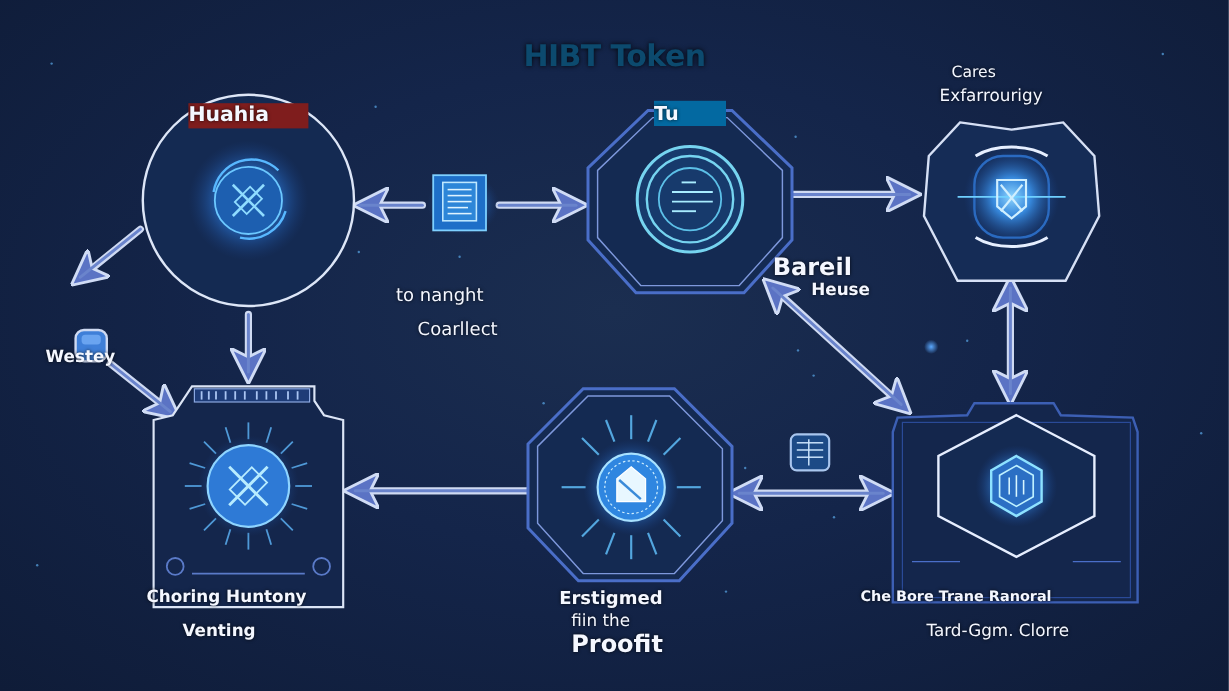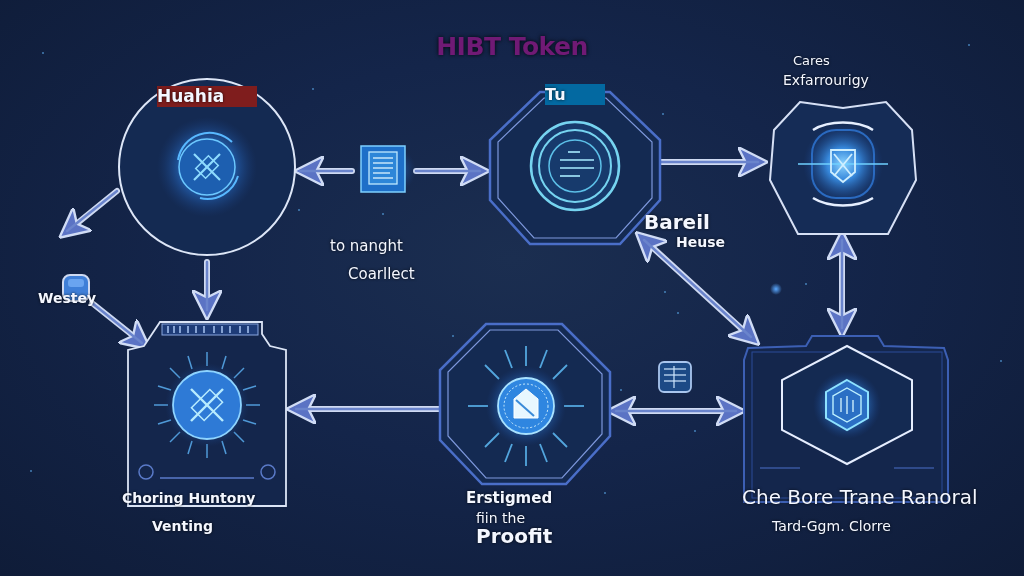--- a/index.html
+++ b/index.html
@@ -9,21 +9,21 @@
     font-family: "DejaVu Sans", sans-serif; color:#f2f6ff;
   }
   .abs { position:absolute; }
   .label {
     position:absolute; color:#f4f7ff; font-size:15px; line-height:21px;
     text-shadow: 0 0 3px rgba(0,0,0,0.8);
     white-space:nowrap;
   }
   .title {
     position:absolute; left:0; width:1024px; top:32px; text-align:center;
-    font-size:25px; font-weight:bold; color:#701a75; letter-spacing:-0.5px;
+    font-size:25px; font-weight:bold; color:#0c4a6e; letter-spacing:-0.5px;
     text-shadow:0 0 4px rgba(0,0,0,0.9);
   }
   svg.layer { position:absolute; left:0; top:0; }
   .star { position:absolute; width:2px; height:2px; border-radius:50%; background:#5aa8e8; opacity:.7; }
 </style>
 </head>
 <body>
 
 <div class="star" style="left:42px;top:52px"></div>
 <div class="star" style="left:312px;top:88px"></div>
@@ -289,14 +289,14 @@
 
 <div class="label" style="left:38px;top:240px;width:70px;font-size:14px;font-weight:bold;margin-top:48px;">Westey</div>
 
 <div class="label" style="left:122px;top:488px;width:170px;font-size:14px;font-weight:bold;">Choring Huntony</div>
 <div class="label" style="left:152px;top:516px;width:110px;font-size:14px;font-weight:bold;">Venting</div>
 
 <div class="label" style="left:466px;top:488px;width:120px;font-size:15px;font-weight:bold;">Erstigmed</div>
 <div class="label" style="left:476px;top:508px;width:100px;font-size:14px;">fiin the</div>
 <div class="label" style="left:476px;top:526px;width:100px;font-size:20px;font-weight:bold;">Proofit</div>
 
-<div class="label" style="left:742px;top:487px;width:210px;font-size:20px;font-weight:normal;">Che Bore Trane Ranoral</div>
+<div class="label" style="left:717px;top:487px;width:210px;font-size:12px;font-weight:bold;">Che Bore Trane Ranoral</div>
 <div class="label" style="left:772px;top:516px;width:150px;font-size:14px;">Tard-Ggm. Clorre</div>
 
 </body></html>

